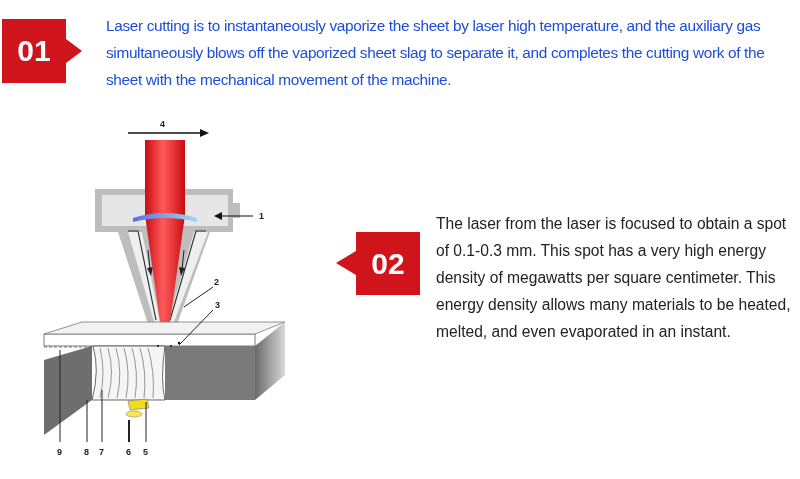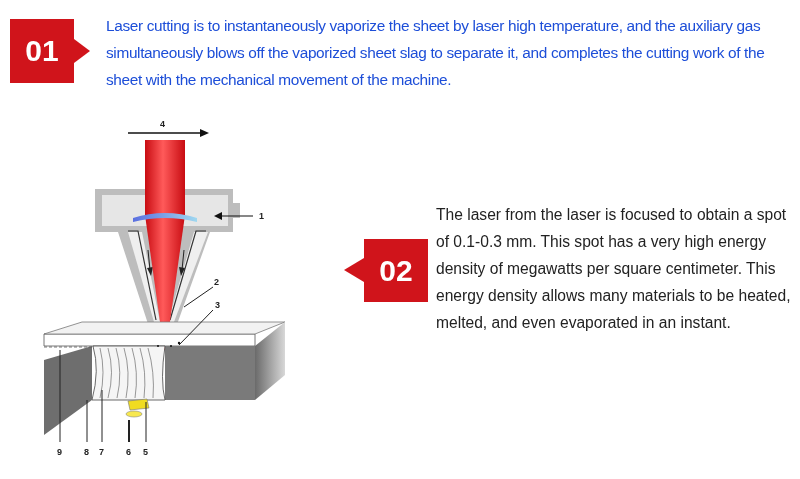--- a/index.html
+++ b/index.html
@@ -1,23 +1,23 @@
 <!DOCTYPE html>
 <html><head>
 <meta charset="utf-8">
 <style>
   html, body { margin: 0; padding: 0; background: #ffffff; }
   body { width: 800px; height: 479px; position: relative; overflow: hidden; font-family: "Liberation Sans", sans-serif; color: #222; }
-  .badge { position: absolute; background: #d0141b; color: #fff; font-family: "Liberation Sans", sans-serif; font-weight: bold; font-size: 30px; display: flex; align-items: center; justify-content: center; margin-left: 8px; }
+  .badge { position: absolute; background: #d0141b; color: #fff; font-family: "Liberation Sans", sans-serif; font-weight: bold; font-size: 30px; display: flex; align-items: center; justify-content: center; }
   .badge-01 { left: 2px; top: 19px; width: 64px; height: 64px; }
   .badge-01::after { content: ""; position: absolute; right: -16px; top: 20px; border-left: 16px solid #d0141b; border-top: 12px solid transparent; border-bottom: 12px solid transparent; }
-  .badge-02 { left: 356px; top: 239px; width: 64px; height: 63px; }
+  .badge-02 { left: 356px; top: 232px; width: 64px; height: 63px; }
   .badge-02::before { content: ""; position: absolute; left: -20px; top: 19px; border-right: 20px solid #d0141b; border-top: 12px solid transparent; border-bottom: 12px solid transparent; }
   .text1 { position: absolute; left: 106px; top: 12px; width: 690px; font-size: 15.4px; line-height: 27px; letter-spacing: -0.35px; color: #1d4ed8; }
-  .text2 { position: absolute; left: 436px; top: 201px; width: 360px; font-size: 15.6px; line-height: 27px; color: #222; }
+  .text2 { position: absolute; left: 436px; top: 210px; width: 360px; font-size: 15.6px; line-height: 27px; color: #222; }
   .diagram { position: absolute; left: 0; top: 100px; width: 330px; height: 379px; }
   .lbl { font-family: "Liberation Sans", sans-serif; font-size: 9px; font-weight: bold; fill: #222; }
 </style>
 </head>
 <body>
 
 <div class="badge badge-01">
   <span>01</span>
 </div>
 <div class="text1">Laser cutting is to instantaneously vaporize the sheet by laser high temperature, and the auxiliary gas simultaneously blows off the vaporized sheet slag to separate it, and completes the cutting work of the sheet with the mechanical movement of the machine.</div>

